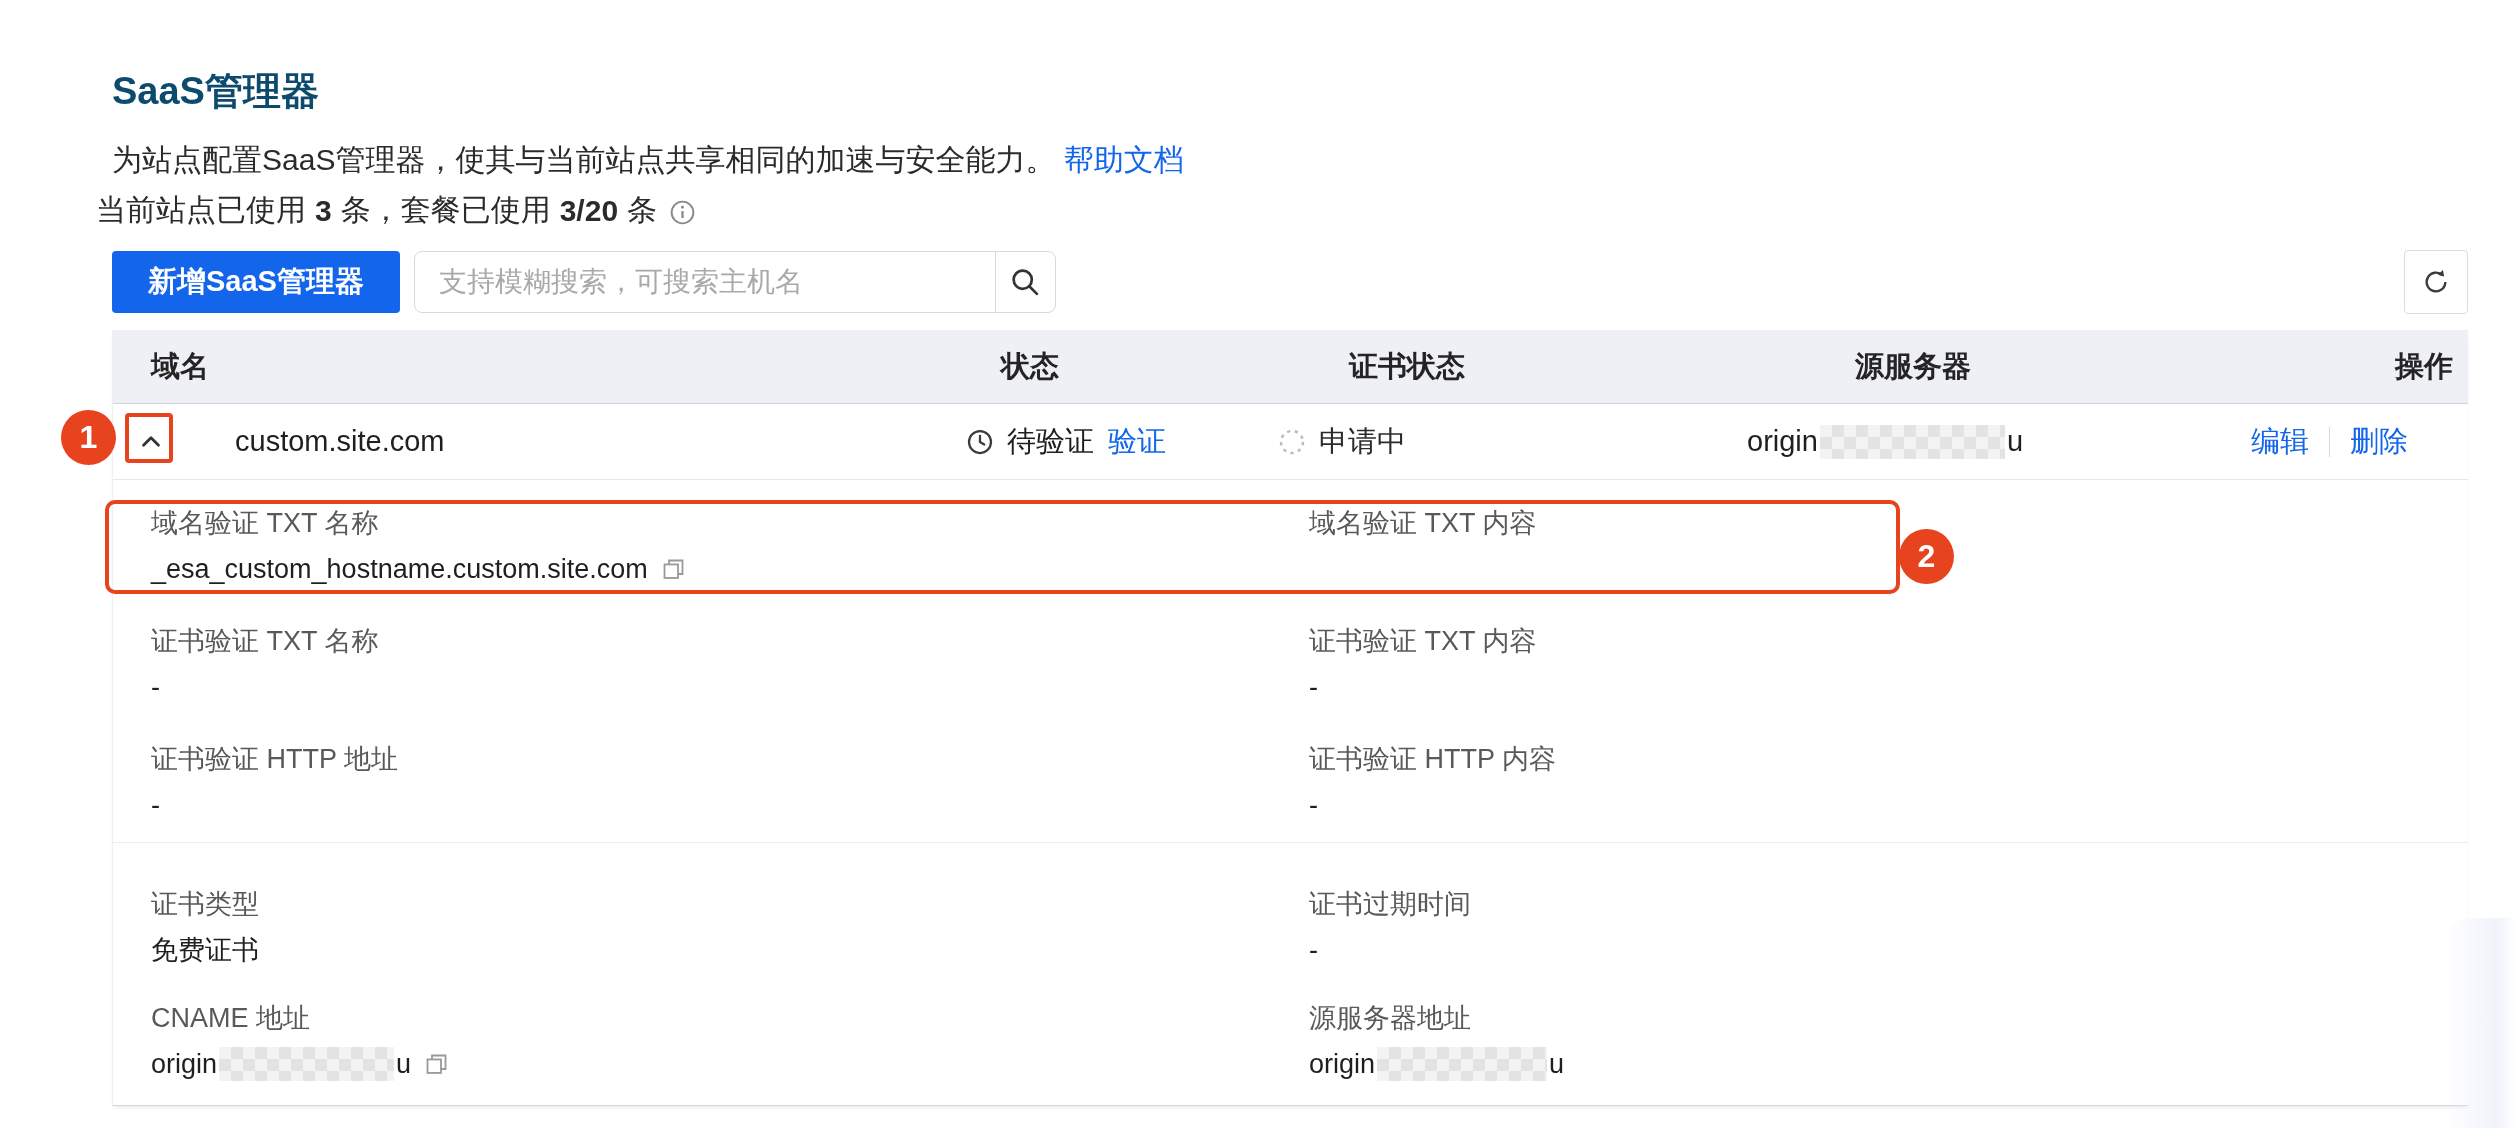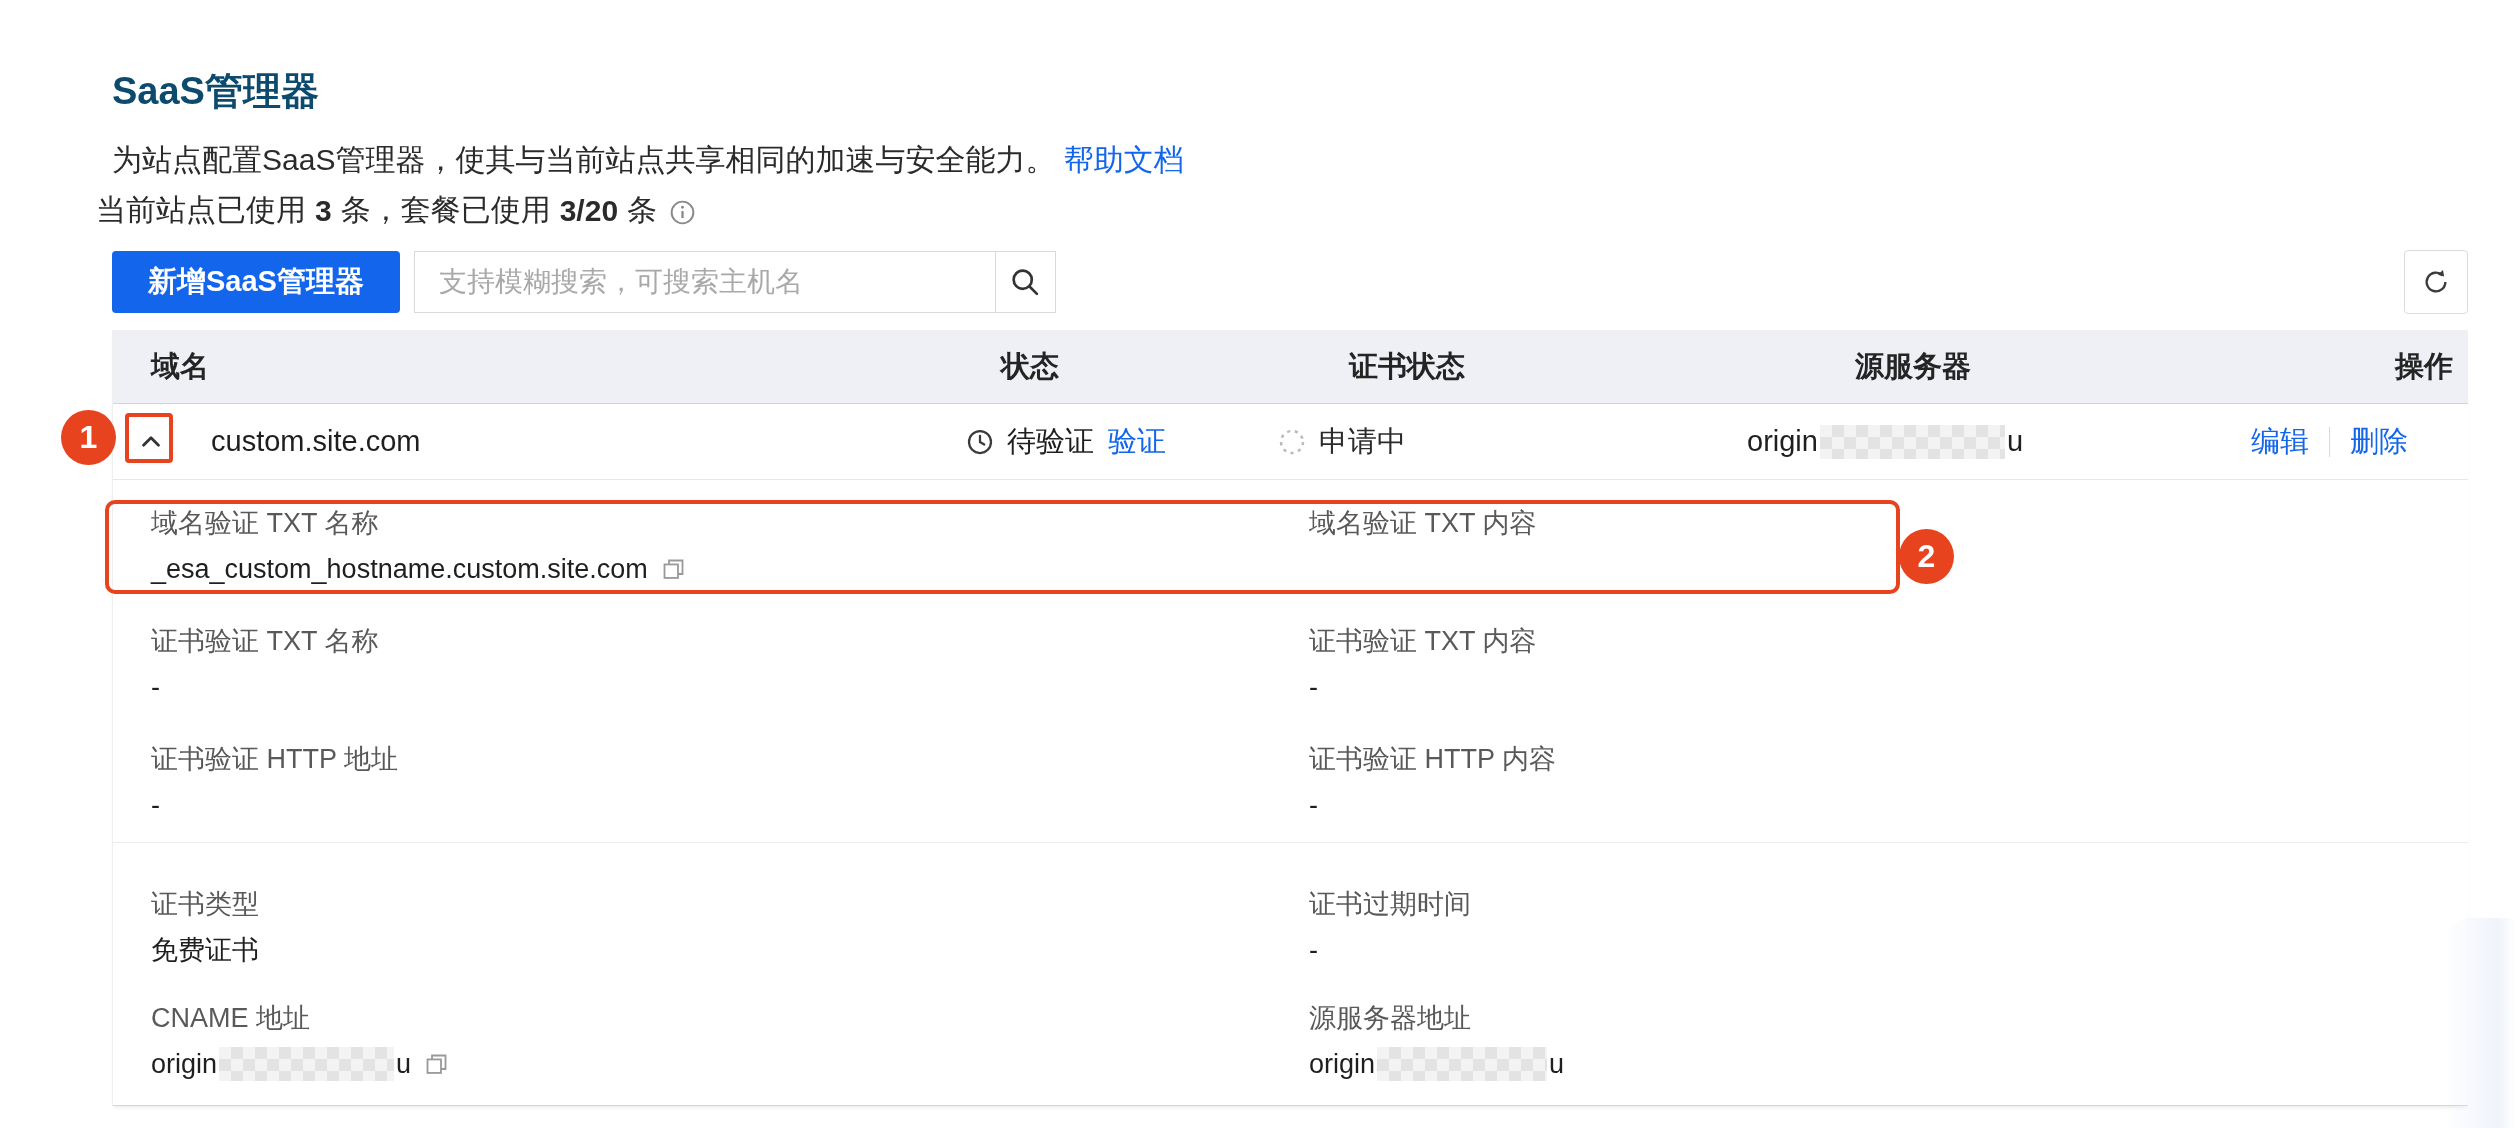--- a/index.html
+++ b/index.html
@@ -11,40 +11,40 @@
   .desc-line { position: absolute; left: 112px; top: 140px; font-size: 30px; color: #2b2b2b; }
   .desc-line a, .link { color: #1366ec; text-decoration: none; cursor: pointer; }
   .usage-line { position: absolute; left: 96px; top: 190px; font-size: 30px; color: #2b2b2b; display: flex; align-items: center; }
   .usage-line .seg { margin-right: 9px; }
   .usage-line .num { font-weight: bold; margin-right: 9px; }
   .usage-line .info { display: inline-flex; margin-left: 2px; position: relative; top: 2px; }
 
   .toolbar { position: absolute; left: 112px; top: 250px; width: 2356px; height: 64px; display: flex; align-items: center; }
   .btn-primary { height: 62px; padding: 0 36px; background: #1366ec; color: #fff; border: none;
     border-radius: 4px; font-size: 29px; font-weight: bold; cursor: pointer; font-family: inherit; }
-  .search-wrap { margin-left: 14px; width: 642px; height: 62px; border: 1px solid #d9d9d9; border-radius: 0;
+  .search-wrap { margin-left: 14px; width: 642px; height: 62px; border: 1px solid #d9d9d9; border-radius: 8px;
     display: flex; align-items: stretch; background: #fff; }
   .search-wrap input { flex: 1; border: none; outline: none; font-size: 28px; padding: 0 24px;
     font-family: inherit; color: #1f1f1f; background: transparent; }
   .search-wrap input::placeholder { color: #a9a9a9; }
   .search-seg { width: 60px; border-left: 1px solid #d9d9d9; display: flex; align-items: center; justify-content: center; cursor: pointer; }
   .toolbar .spacer { flex: 1; }
   .btn-refresh { width: 64px; height: 64px; border: 1px solid #dcdcdc; border-radius: 4px; background: #fff;
     display: flex; align-items: center; justify-content: center; cursor: pointer; }
 
   .table { position: absolute; left: 112px; top: 330px; width: 2356px; border-left: 1px solid #efefef;
     border-bottom: 1px solid #d6d6d6; box-shadow: 0 3px 4px -2px rgba(0,0,0,.10); background: #fff; }
   .thead { display: grid; grid-template-columns: 826px 312px 470px 504px 244px; height: 74px;
     background: #eef0f6; border-bottom: 1px solid #d2d4d9; gap: 36px; }
   .th { display: flex; align-items: center; font-size: 29px; font-weight: bold; color: #242424; padding-left: 26px; }
   .th:first-child { padding-left: 38px; }
 
   .trow { display: grid; grid-template-columns: 826px 312px 470px 504px 244px; height: 76px; border-bottom: 1px solid #e8e8e8; }
   .td { display: flex; align-items: center; font-size: 29px; color: #1f1f1f; padding-left: 26px; }
-  .td-domain { padding-left: 14px; }
+  .td-domain { padding-left: 14px; gap: 24px; }
   .expander { width: 48px; height: 48px; display: flex; align-items: center; justify-content: center; cursor: pointer; }
   .domain-text { margin-left: 36px; }
   .status-text { margin: 0 14px 0 12px; }
   .cert-text { margin-left: 12px; color: #2b2b2b; }
   .action-sep { width: 1px; height: 30px; background: #d8d8d8; margin: 0 20px; }
 
   .detail { padding: 26px 0 24px 0; background: #fff; }
   .drow { display: grid; grid-template-columns: 1188px 1fr; }
   .drow + .drow { margin-top: 38px; }
   .drow.after-div { margin-top: 44px; }

